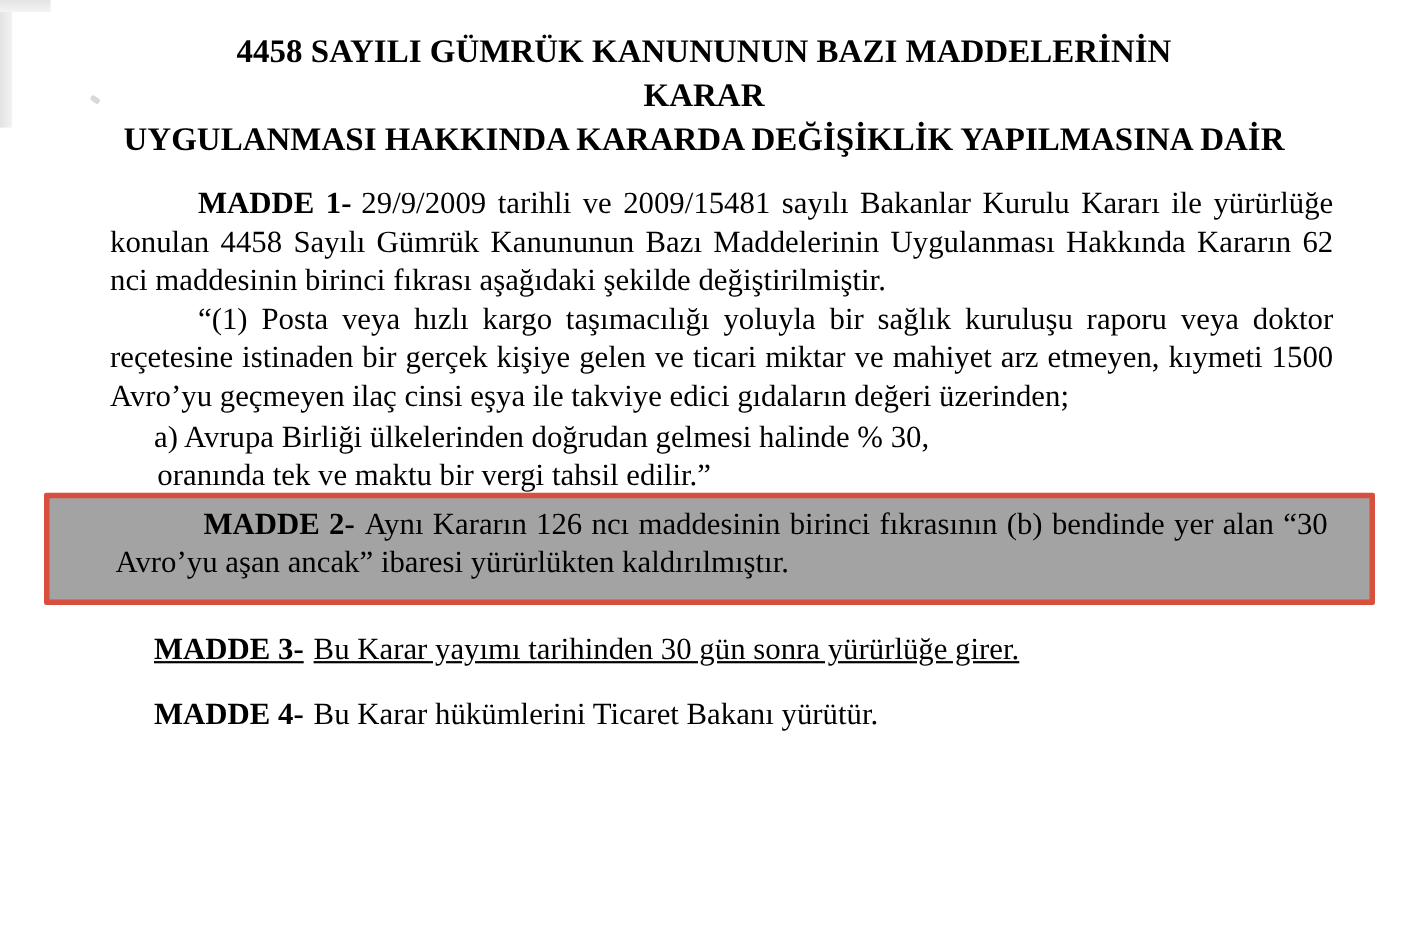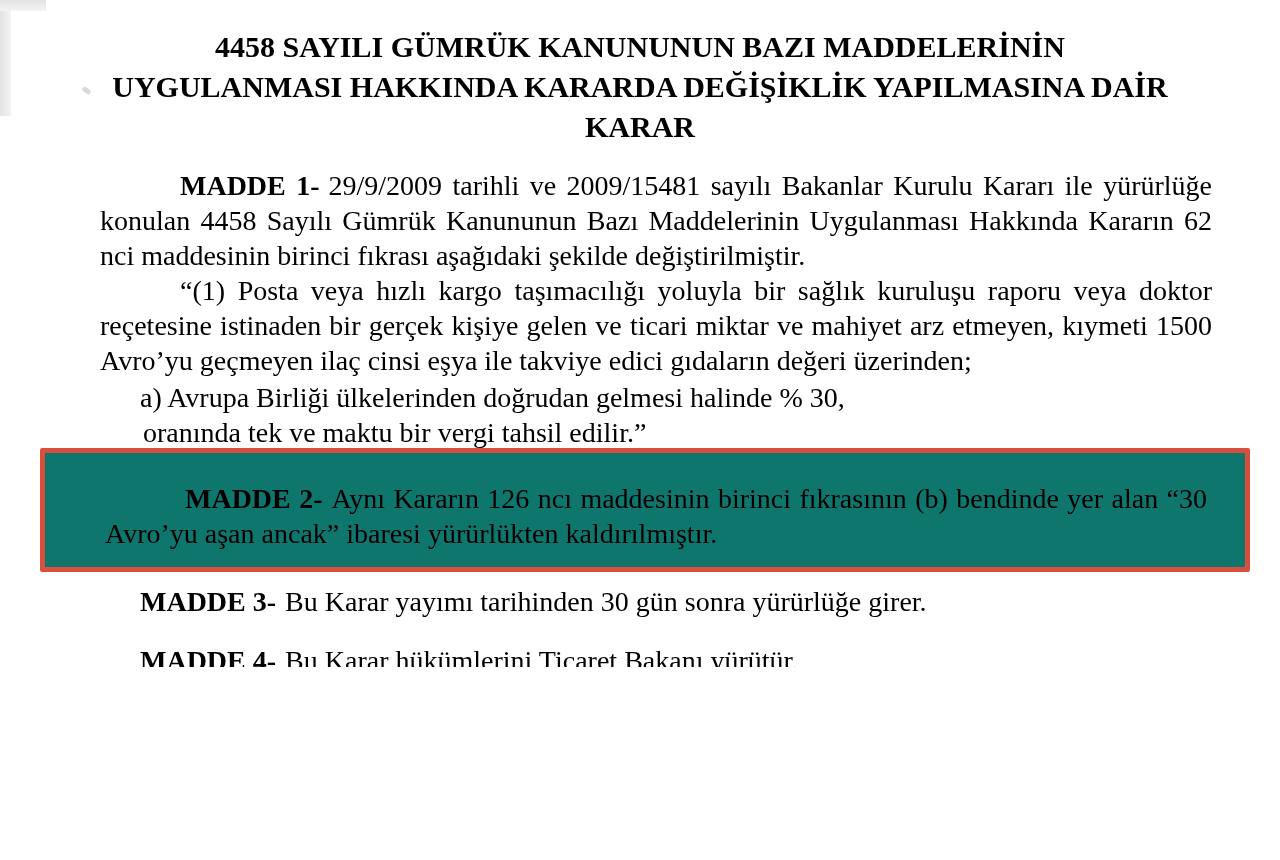--- a/index.html
+++ b/index.html
@@ -58,39 +58,39 @@
   .para { margin: 0; }
   .justify { text-align: justify; margin-left: 40px; }
   .indent { text-indent: 80px; }
   .gap { margin-top: 2px; }
   .closing { padding-left: 83px; }
   .b { font-weight: bold; margin-right: 9px; }
   .hl-box {
     border: 5px solid #d94f3d;
     border-radius: 2px;
     margin: -2px -38px 0 -20px;
-    padding: 28px 38px 16px 20px;
-    background: #0f766e;
+    padding: 6px 38px 16px 20px;
+    background: #a3a3a3;
   }
-  .m3 { margin-top: 12px; }
+  .m3 { margin-top: 23px; text-decoration: underline; }
   .m4 { margin-top: 24px; }
 </style>
 </head>
 <body style="background: rgb(255, 255, 255);">
 
 <div class="page">
 
   <div class="artifact-vline"></div>
   <div class="artifact-hstrip"></div>
   <div class="artifact-dot"></div>
 
   <header class="title">
     <div class="tline">4458 SAYILI GÜMRÜK KANUNUNUN BAZI MADDELERİNİN</div>
+    <div class="tline">KARAR</div>
     <div class="tline">UYGULANMASI HAKKINDA KARARDA DEĞİŞİKLİK YAPILMASINA DAİR</div>
-    <div class="tline">KARAR</div>
   </header>
 
   <main class="content">
 
     <p class="para justify indent"><span class="b">MADDE 1-</span><span>29/9/2009 tarihli ve 2009/15481 sayılı Bakanlar Kurulu Kararı ile yürürlüğe konulan 4458 Sayılı Gümrük Kanununun Bazı Maddelerinin Uygulanması Hakkında Kararın 62 nci maddesinin birinci fıkrası aşağıdaki şekilde değiştirilmiştir.</span></p>
 
     <p class="para justify indent">“(1) Posta veya hızlı kargo taşımacılığı yoluyla bir sağlık kuruluşu raporu veya doktor reçetesine istinaden bir gerçek kişiye gelen ve ticari miktar ve mahiyet arz etmeyen, kıymeti 1500 Avro’yu geçmeyen ilaç cinsi eşya ile takviye edici gıdaların değeri üzerinden;</p>
 
     <p class="para indent gap">a) Avrupa Birliği ülkelerinden doğrudan gelmesi halinde % 30,</p>
 

